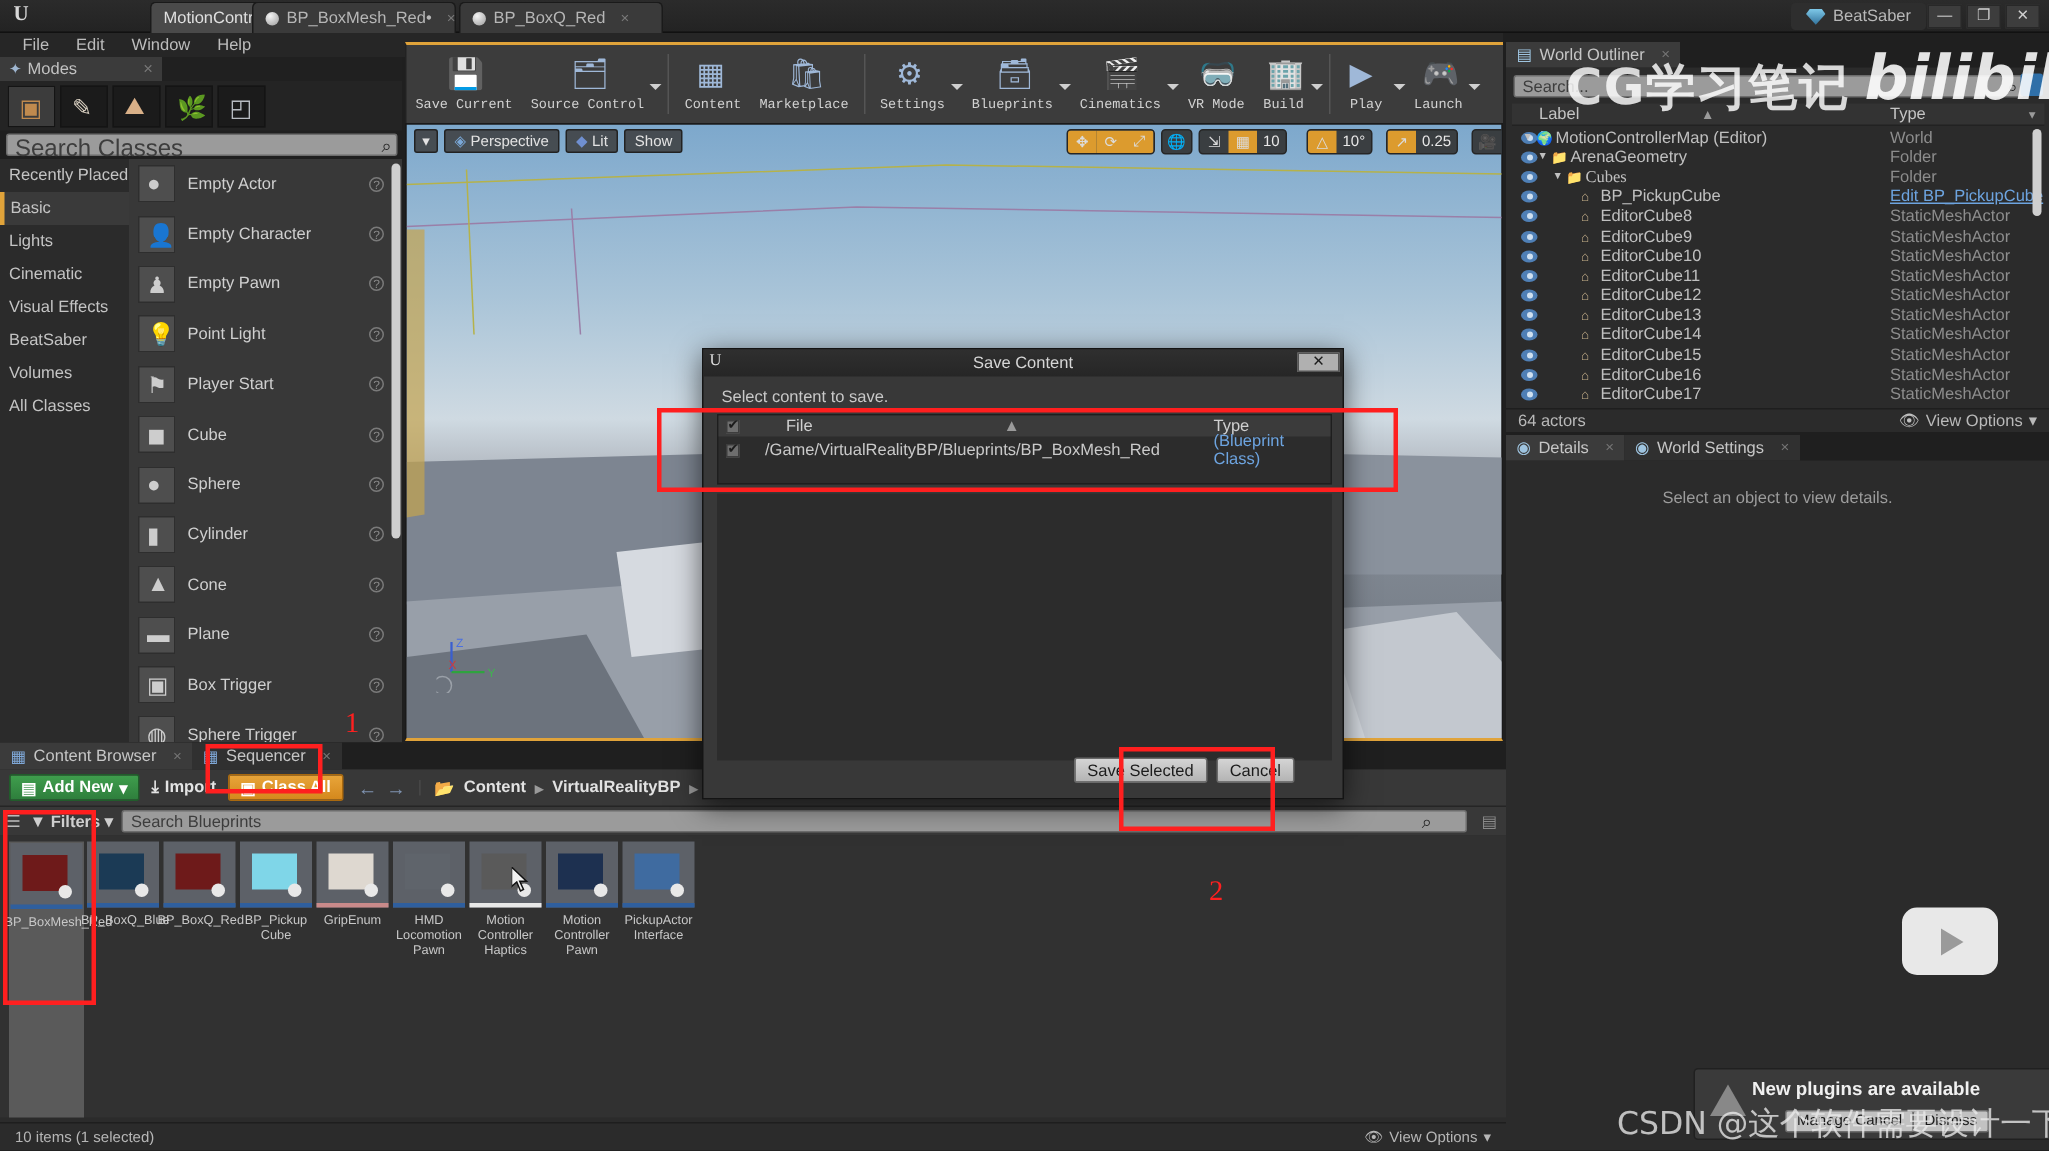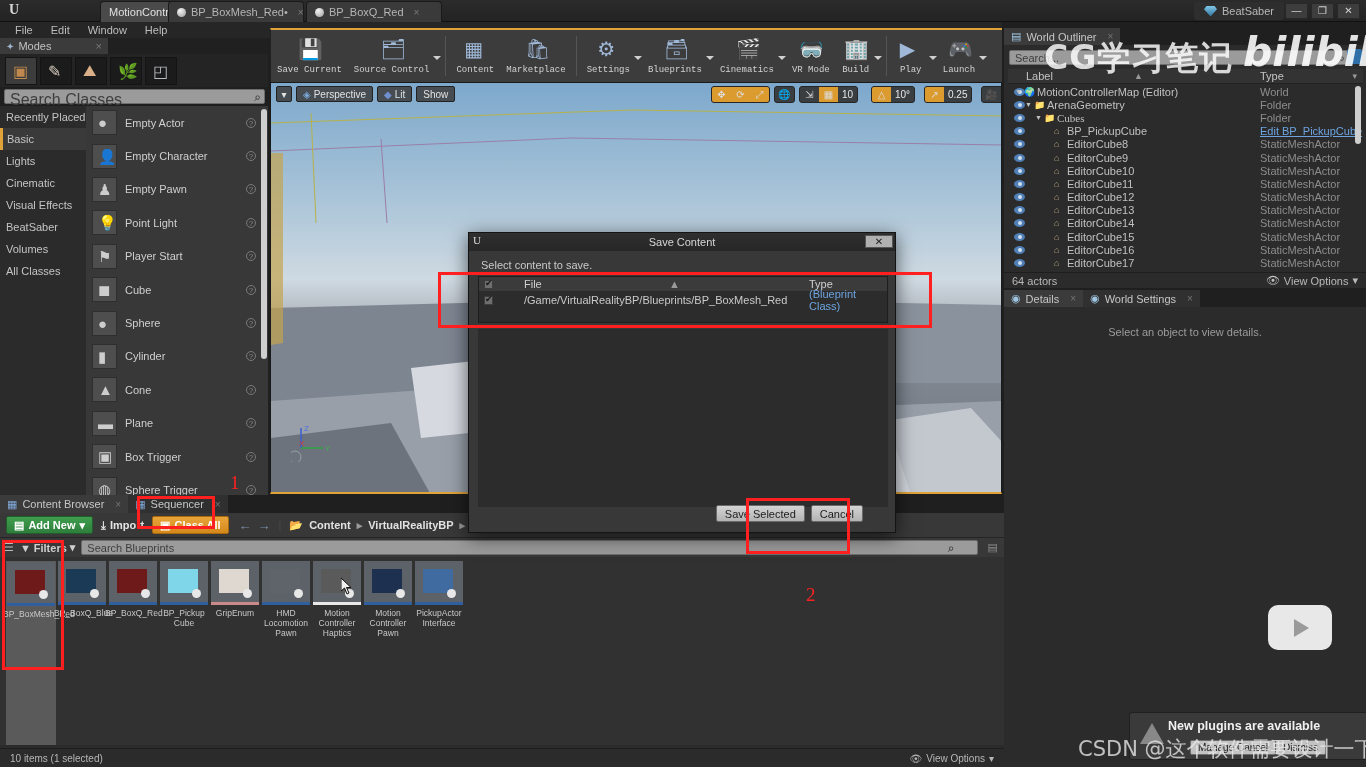--- a/index.html
+++ b/index.html
@@ -706,21 +706,21 @@
   <div class="dlg-sub">Select content to save.</div>
   <div class="dlg-table">
     <div class="dlg-hdr">
       <span class="ckbox"></span>
       <span style="margin-left:25px">File</span>
       <span style="position:absolute;left:190px;color:#9a9a9a;">▲</span>
       <span style="position:absolute;left:330px;">Type</span>
     </div>
     <div class="dlg-row">
       <span class="ckbox"></span>
-      <span style="margin-left:25px">/Game/VirtualRealityBP/Blueprints/BP_BoxMesh_Red</span>
+      <span style="margin-left:11px">/Game/VirtualRealityBP/Blueprints/BP_BoxMesh_Red</span>
       <span style="position:absolute;left:330px;color:#6da4e0;">(Blueprint Class)</span>
     </div>
   </div>
   <div class="dlg-body"></div>
   <div class="dlg-btns">
     <div class="dlg-btn">Save Selected</div>
     <div class="dlg-btn">Cancel</div>
   </div>
 </div>
 

